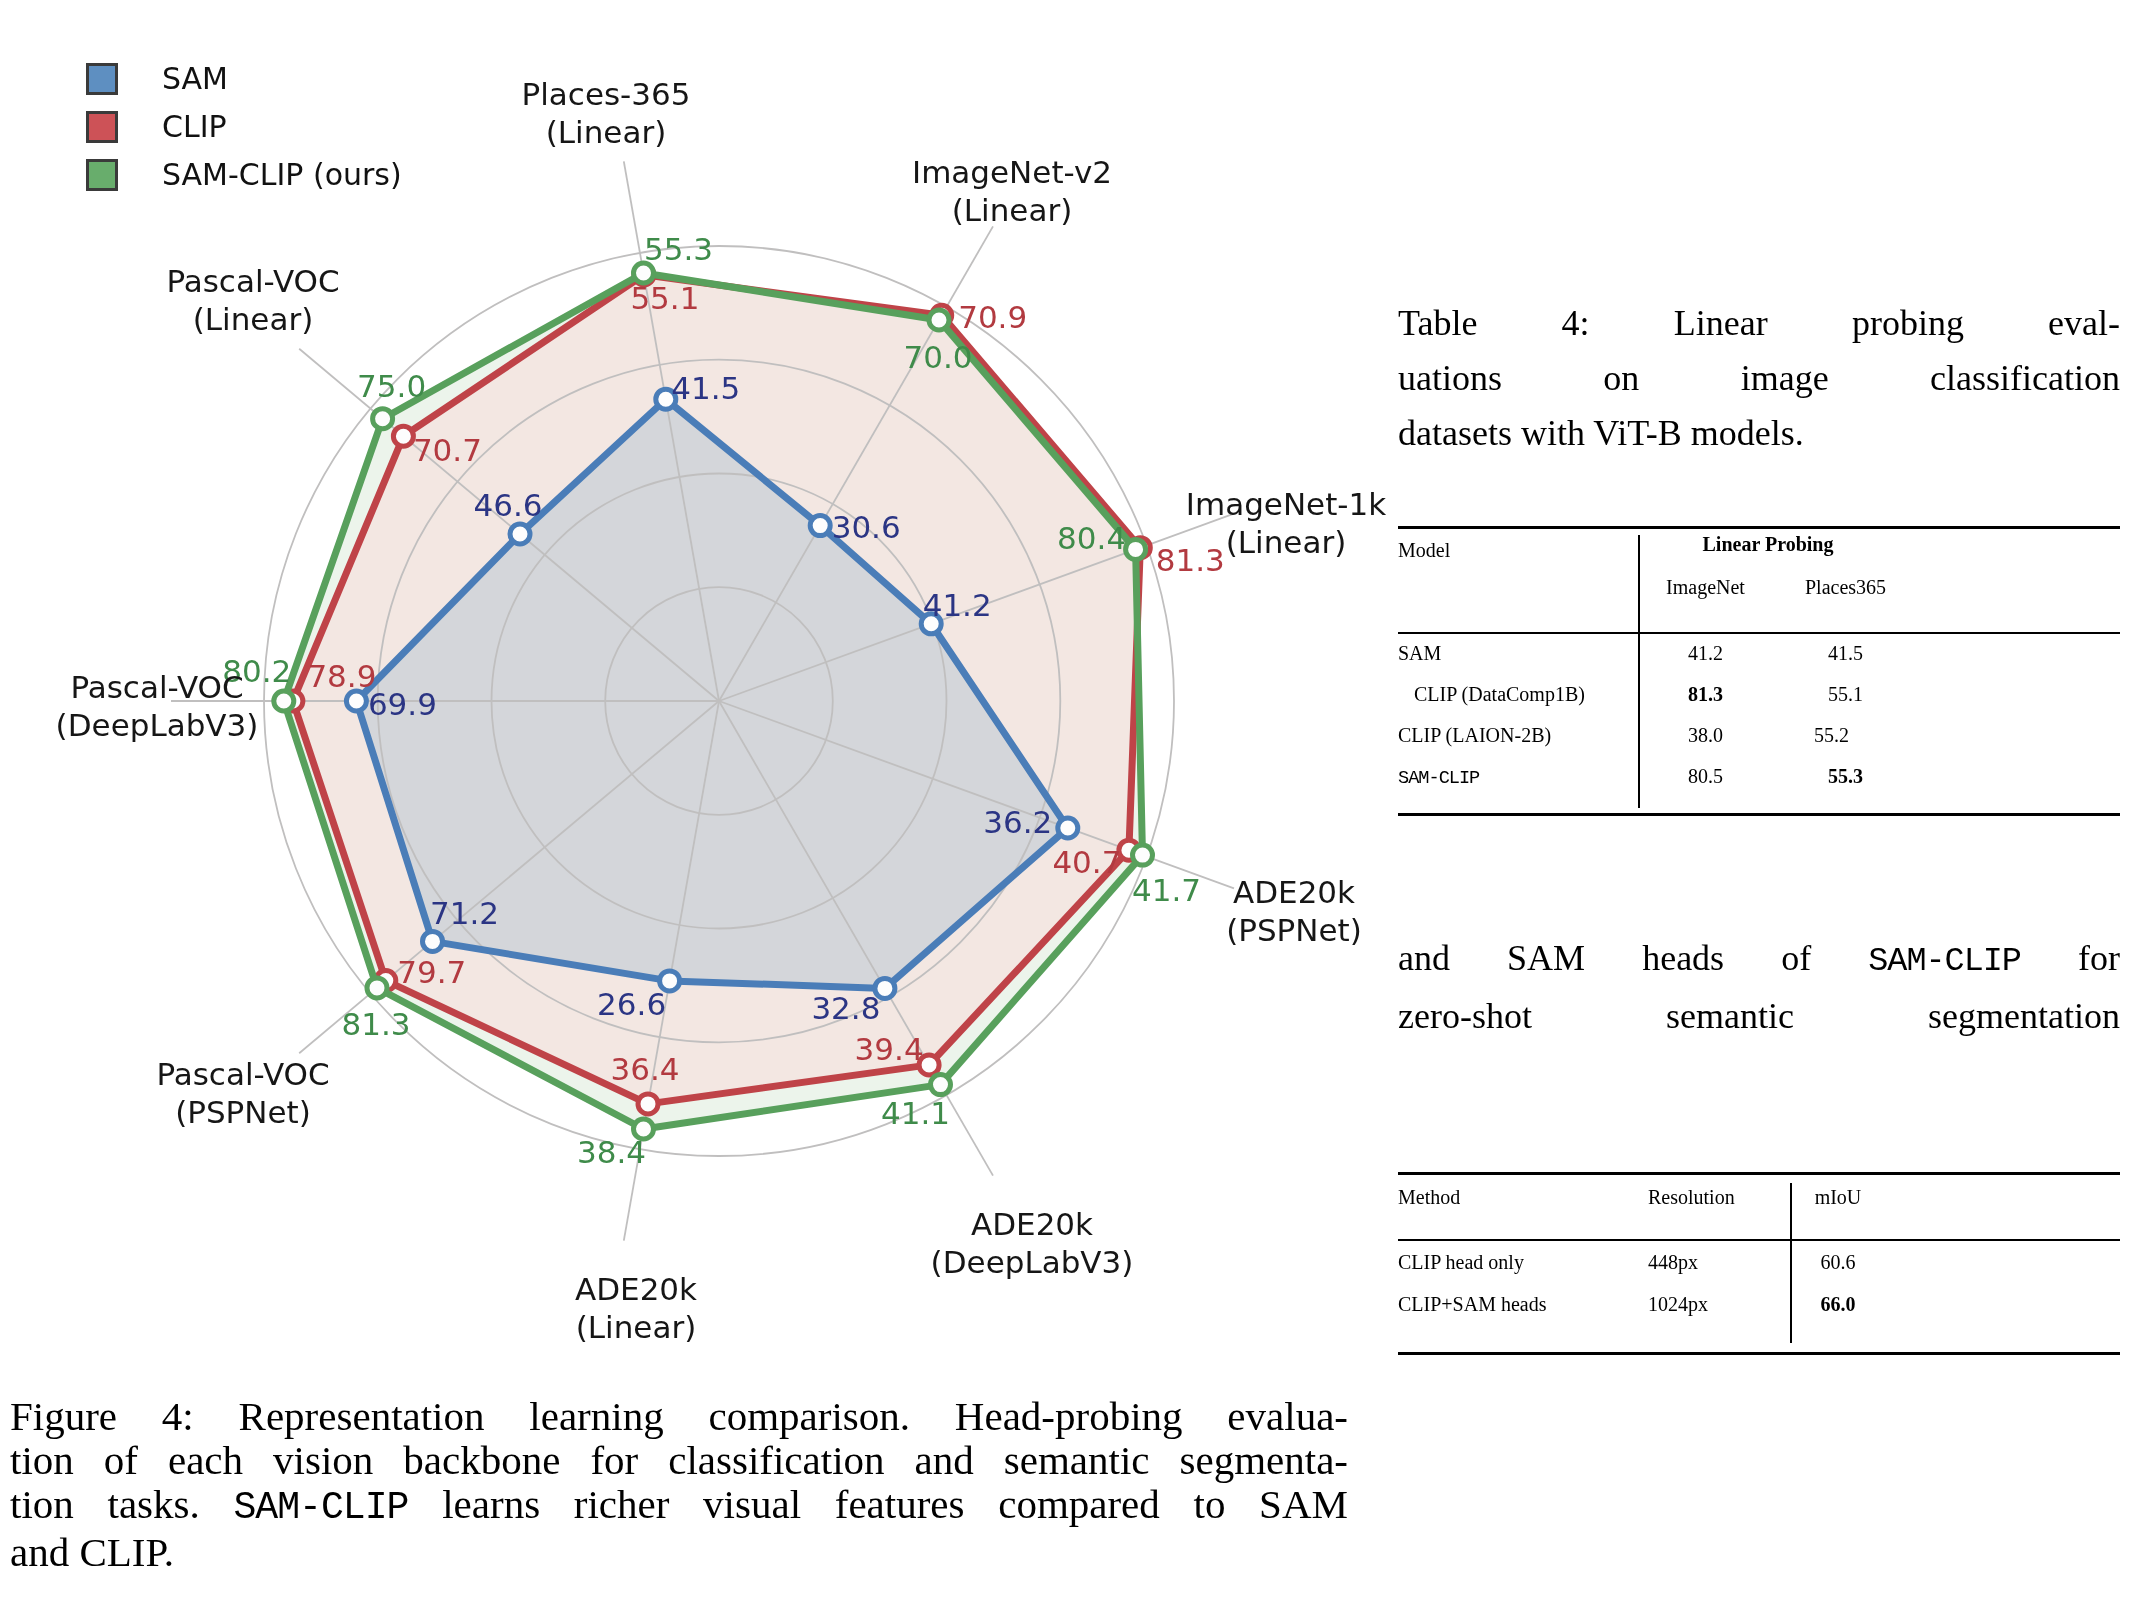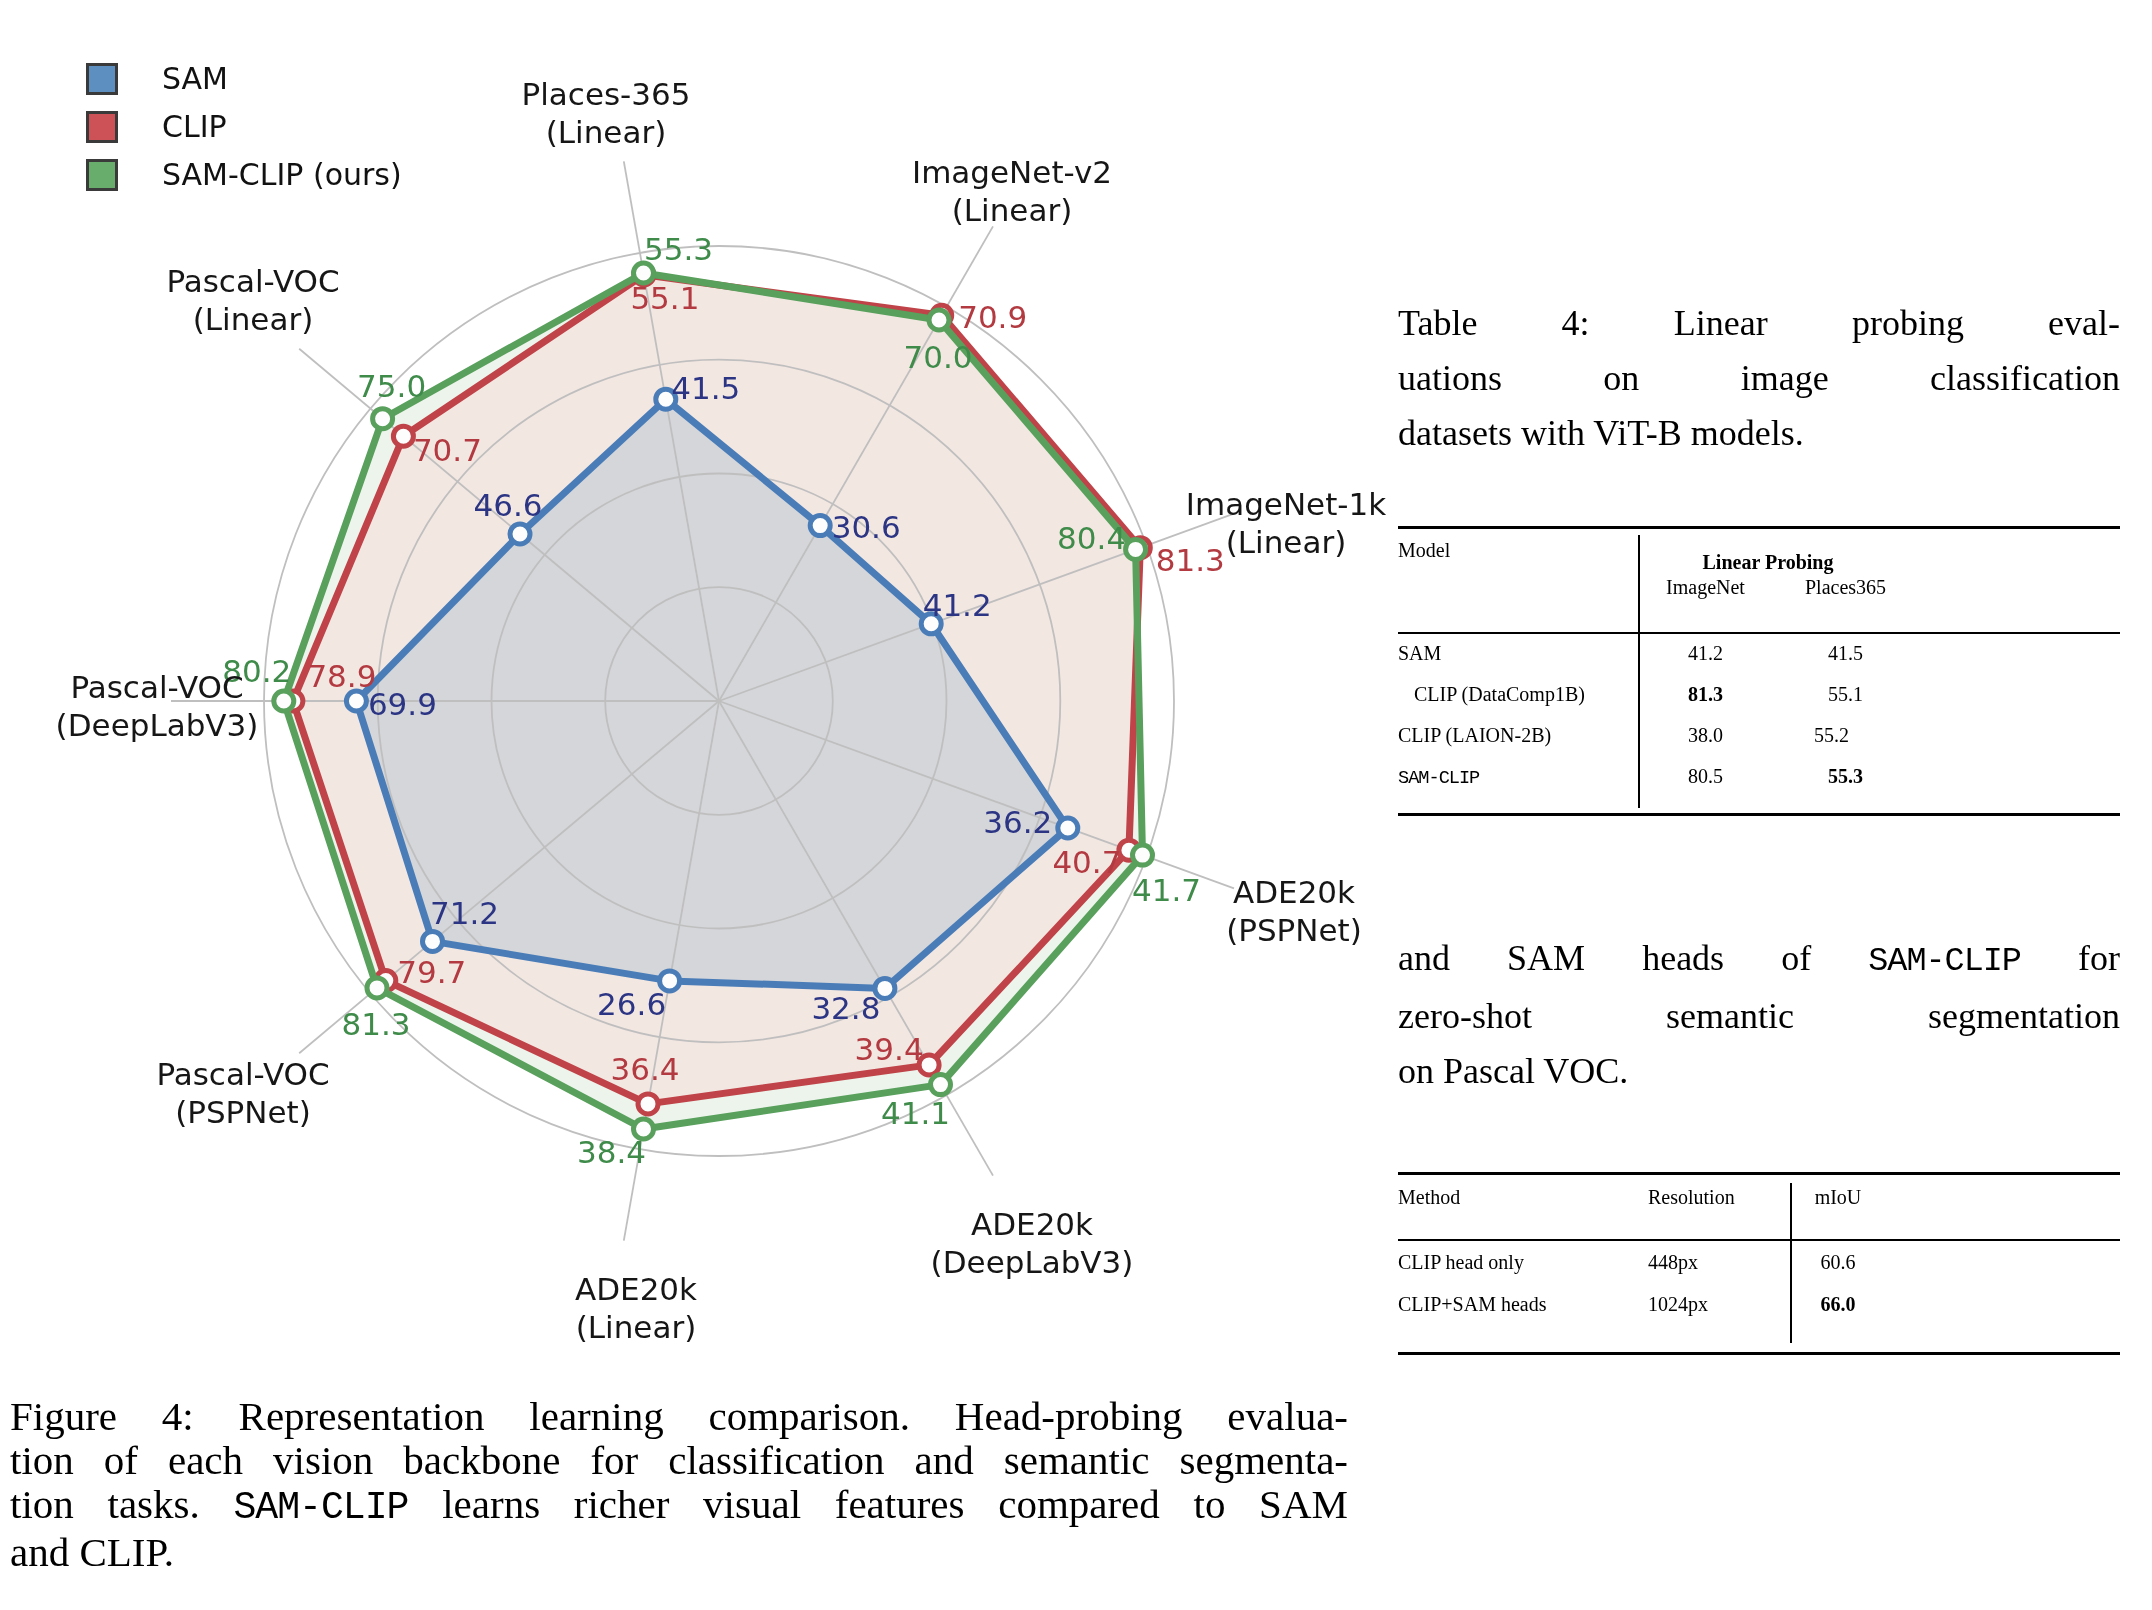--- a/index.html
+++ b/index.html
@@ -10,21 +10,21 @@
   .chart-font{font-family:"DejaVu Sans","Liberation Sans",sans-serif;}
   
   #legend{position:absolute;left:86px;top:62px;font-family:"DejaVu Sans","Liberation Sans",sans-serif;font-size:30px;color:#111;}
   .legend-row{display:flex;align-items:center;margin-bottom:15px;height:33px;}
   .legend-swatch{width:32px;height:32px;border:3px solid #3a3a3a;box-sizing:border-box;margin-right:44px;flex:0 0 auto;}
   
   .caption{position:absolute;font-size:36px;line-height:55px;}
   .jline{display:block;text-align:justify;text-align-last:justify;white-space:normal;}
   .jlast{text-align-last:left;}
   .mono{font-family:"Liberation Mono","DejaVu Sans Mono",monospace;font-size:0.93em;letter-spacing:-1px;}
-  .b{font-weight:bold;margin-top:18px;}
+  .b{font-weight:bold;}
   #fig-caption{left:10px;top:1394px;width:1338px;font-size:41px;line-height:44px;}
   #t4-caption{left:1398px;top:296px;width:722px;}
   #t5-caption{left:1398px;top:931px;width:722px;}
   
   .ptable{position:absolute;left:1398px;width:722px;font-size:20px;}
   .rule{position:absolute;left:0;width:722px;background:#000;}
   .vrule{position:absolute;width:2px;background:#000;}
   .cellabs{position:absolute;white-space:nowrap;}
   .ctr{text-align:center;}
 </style>
@@ -191,21 +191,20 @@
           <div class="cellabs ctr" style="left: 365px; top: 244px; width: 165px;"><span class="b">55.3</span></div>
         </div>
       </div>
     <div class="vrule" style="left:240px;top:14px;height:273px;"></div>
     <div class="rule" style="top:292px;height:3px;"></div>
   </div>
 
   <div id="t5-caption" class="caption">
       <div class="jline"><span>and SAM heads of </span><span class="mono">SAM-CLIP</span><span> for</span></div>
       <div class="jline"><span>zero-shot semantic segmentation</span></div>
-      <div class="jline jlast"><span>on Pascal VOC.</span></div>
     </div>
 
   <div id="table5" class="ptable" style="top:1169px;height:186px;">
     <div class="rule" style="top:3px;height:3px;"></div>
     <div class="cellabs" style="left:0;top:17px;">Method</div>
     <div class="cellabs" style="left:250px;top:17px;">Resolution</div>
     <div class="cellabs ctr" style="left:390px;top:17px;width:100px;">mIoU</div>
     <div class="rule" style="top:70px;height:2px;"></div>
     <div id="t5rows">
         <div>

